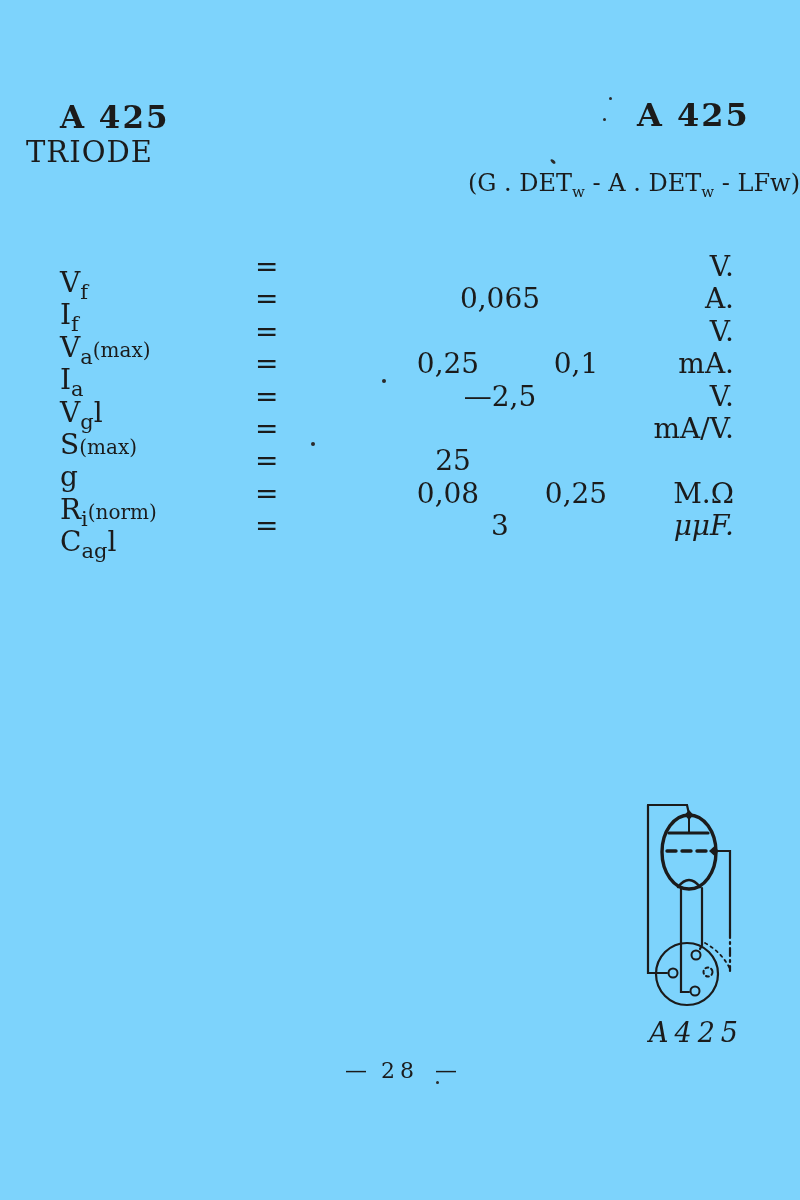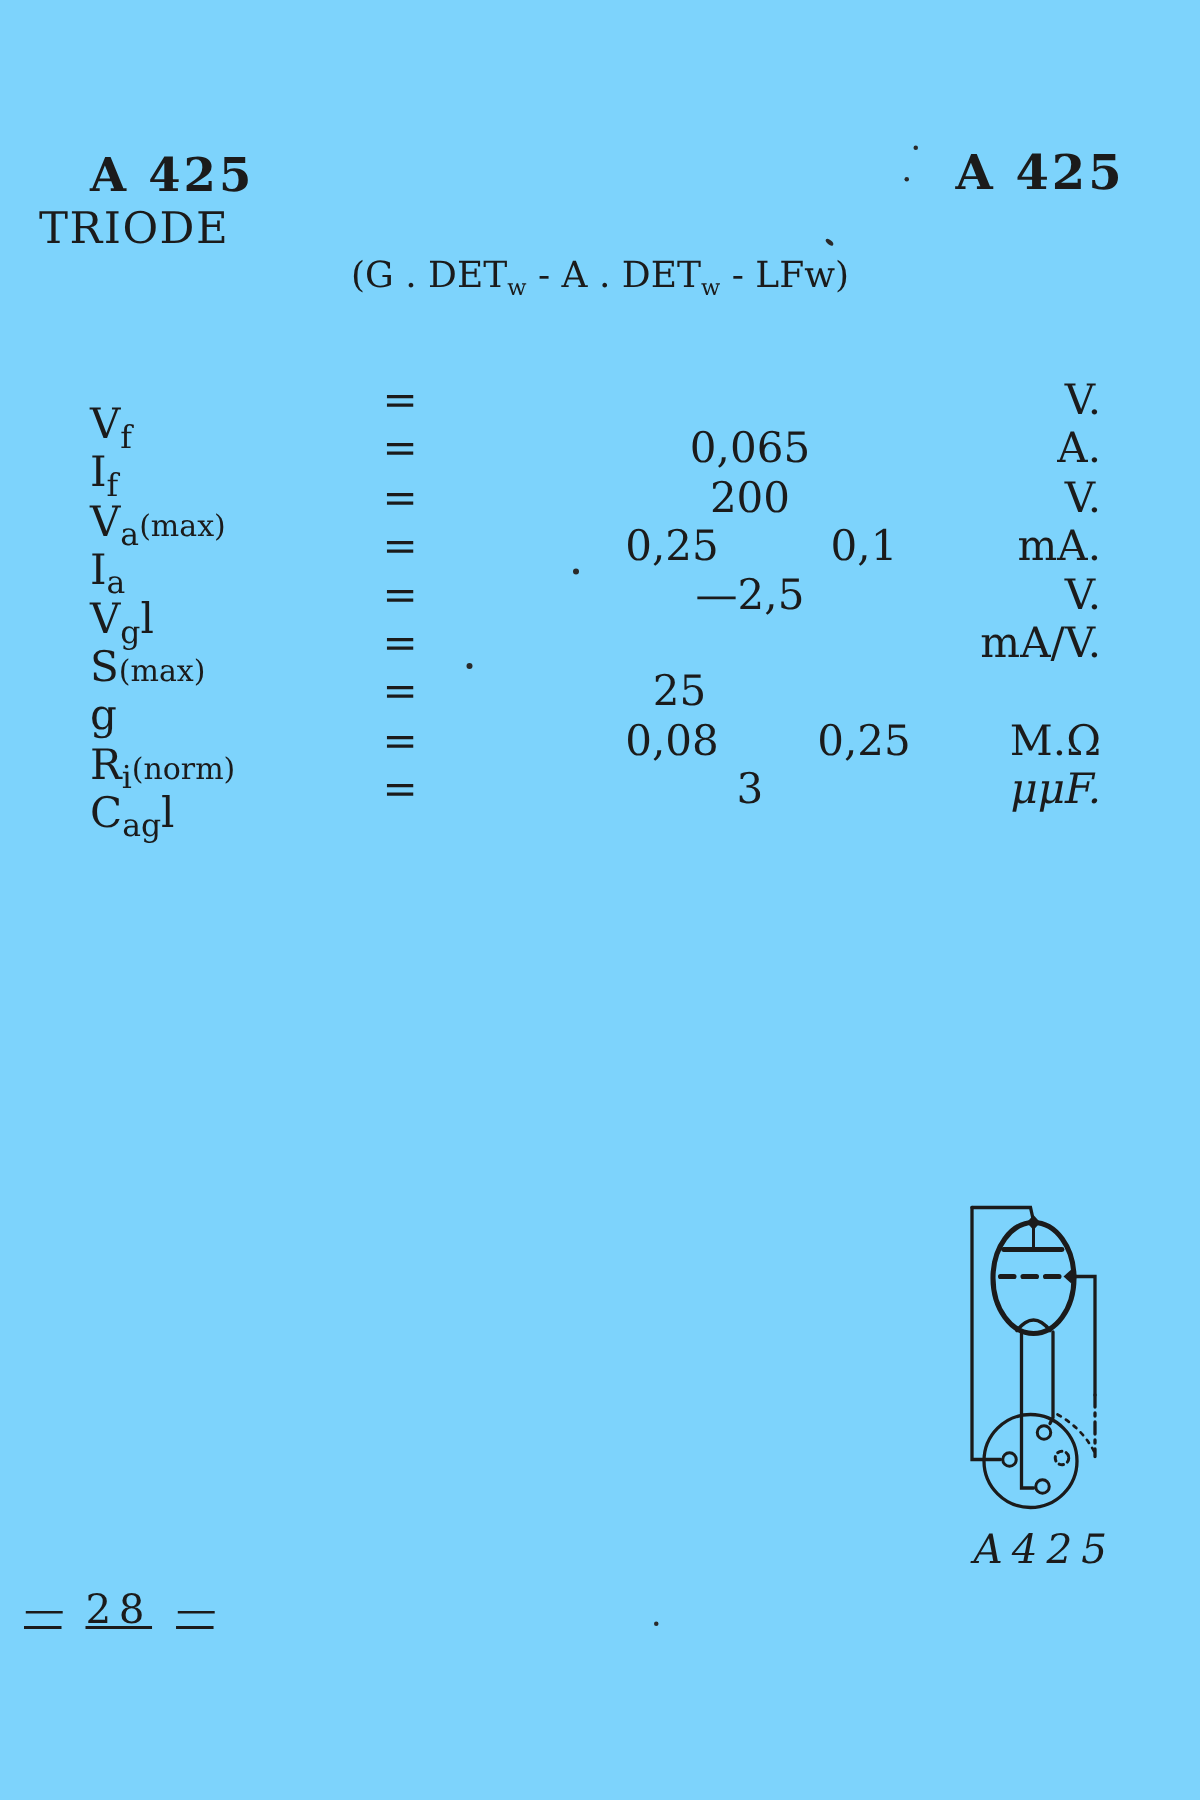--- a/index.html
+++ b/index.html
@@ -10,21 +10,21 @@
     color: #1b1b1b;
     position: relative;
     overflow: hidden;
   }
   .page { position: absolute; inset: 0; background: #7dd3fc; }
 
   
   .header-left  { position: absolute; left: 60px;  top: 99px;  font-size: 31px; font-weight: bold; letter-spacing: 2px; }
   .header-right { position: absolute; left: 637px; top: 96px;  font-size: 32px; font-weight: bold; letter-spacing: 2px; }
   .title    { position: absolute; top: 135px; left: 0; width: 100%; text-align: left; font-size: 29px; letter-spacing: 1px; margin-left: 26px; }
-  .subtitle { position: absolute; top: 169px; left: 0; width: 100%; text-align: center; font-size: 24px; }
+  .subtitle { position: absolute; top: 169px; left: 0; width: 100%; text-align: right; font-size: 24px; }
   .subtitle sub { font-size: 15px; letter-spacing: 0; }
 
   
   .specs { position: absolute; top: 250px; left: 0; width: 800px; }
   .spec-row { position: relative; height: 32.4px; font-size: 28px; white-space: nowrap; }
   .lbl  { position: absolute; left: 60px; top: 16px; }
   .lbl sub   { font-size: 21px; }
   .lbl .note { font-size: 20px; }
   .eq   { position: absolute; left: 255px; top: 0; }
   .val1 { position: absolute; left: 420px; top: 0; width: 160px; text-align: center; }
@@ -39,21 +39,21 @@
   .diagram svg { display: block; }
   .tube-label-text {
     font-family: "DejaVu Serif", serif;
     font-style: italic;
     font-size: 27px;
     letter-spacing: 6px;
     fill: #1b1b1b;
   }
 
   
-  .pageno { position: absolute; top: 1058px; left: 0; width: 100%; text-align: left; font-size: 27px; text-decoration: underline; }
+  .pageno { position: absolute; top: 1058px; left: 0; width: 100%; text-align: center; font-size: 22px; }
   .pageno .dash { margin: 0 16px; letter-spacing: -2px; }
   .pageno .num  { letter-spacing: 5px; }
 
   
   .dot { position: absolute; background: #2a2a2a; border-radius: 50%; }
   .d1 { left: 382px; top: 379px; width: 4px; height: 4px; }
   .d2 { left: 311px; top: 442px; width: 4px; height: 4px; }
   .d3 { left: 550px; top: 160px; width: 6px; height: 3px; transform: rotate(40deg); }
   .d4 { left: 436px; top: 1081px; width: 3px; height: 3px; }
   .d5 { left: 609px; top: 97px;  width: 3px; height: 3px; }
@@ -82,21 +82,20 @@
     <div class="spec-row">
       <span class="lbl"><span>I</span><sub>f</sub><span></span><span class="note"></span></span>
       <span class="eq">=</span>
       <span class="val1">0,065</span>
       <span class="unit">A.</span>
     </div>
 
     <div class="spec-row">
       <span class="lbl"><span>V</span><sub>a</sub><span></span><span class="note">(max)</span></span>
       <span class="eq">=</span>
-      <span class="val1">200</span>
       <span class="unit">V.</span>
     </div>
 
     <div class="spec-row two-val">
       <span class="lbl"><span>I</span><sub>a</sub><span></span><span class="note"></span></span>
       <span class="eq">=</span>
       <span class="val1">0,25</span>
       <span class="val2">0,1</span>
       <span class="unit">mA.</span>
     </div>

